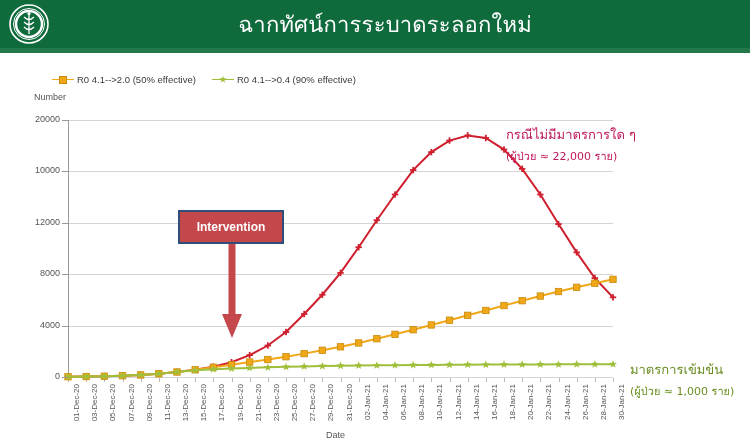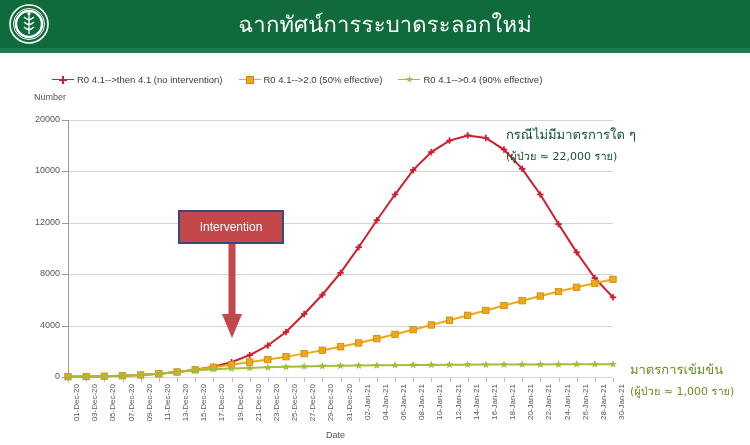--- a/index.html
+++ b/index.html
@@ -106,29 +106,29 @@
 
   svg.series { position: absolute; left: 0; top: 0; width: 750px; height: 445px; pointer-events: none; }
 
   
   .interv-box {
     position: absolute; left: 178px; top: 210px;
     width: 106px; height: 34px;
     background: #c4474b;
     border: 2px solid #2f4f7a;
     display: flex; align-items: center; justify-content: center;
-    color: #ffffff; font-size: 12px;
+    color: #ffffff; font-size: 12px; font-weight: bold;
   }
   .interv-arrow { position: absolute; left: 220px; top: 244px; width: 24px; height: 96px; }
 
   
   .anno { position: absolute; font-family: "DejaVu Sans", sans-serif; }
   .anno .l1 { font-size: 13px; }
   .anno .l2 { font-size: 11px; margin-top: 2px; }
-  .anno-red   { left: 506px; top: 124px; color: #14532d; }
+  .anno-red   { left: 506px; top: 124px; color: #be185d; }
   .anno-org   { left: 626px; top: 272px; color: #b8860b; }
   .anno-grn   { left: 630px; top: 359px; color: #6b8e23; }
 </style>
 </head>
 <body>
 
 <div class="header">
   <div class="header-title">ฉากทัศน์การระบาดระลอกใหม่</div>
 </div>
 <div class="header-rule"></div>
@@ -136,27 +136,20 @@
   <svg viewBox="0 0 42 42" width="42" height="42">
     <circle cx="21" cy="21" r="19" fill="none" stroke="#ffffff" stroke-width="1.6"></circle>
     <circle cx="21" cy="21" r="15.5" fill="none" stroke="#ffffff" stroke-width="1"></circle>
     <circle cx="21" cy="21" r="13" fill="none" stroke="#ffffff" stroke-width="2.4"></circle>
     <path d="M21 11 v20 M16 14 q5 5 10 0 M16 19 q5 5 10 0 M16 24 q5 5 10 0" stroke="#ffffff" stroke-width="1.3" fill="none"></path>
     <circle cx="21" cy="10.5" r="1.6" fill="#ffffff"></circle>
   </svg>
 </div>
 
 <div class="legend">
-  <div class="legend-item">
-    <span class="legend-line">
-      <span class="lseg" style="background:#cf1f2e"></span>
-      <span class="lmk mk-cross"></span>
-    </span>
-    <span>R0 4.1--&gt;then 4.1 (no intervention)</span>
-  </div>
   <div class="legend-item">
     <span class="legend-line">
       <span class="lseg" style="background:#f0a818"></span>
       <span class="lmk mk-sq"></span>
     </span>
     <span>R0 4.1--&gt;2.0 (50% effective)</span>
   </div>
   <div class="legend-item">
     <span class="legend-line">
       <span class="lseg" style="background:#9fbf3b"></span>

